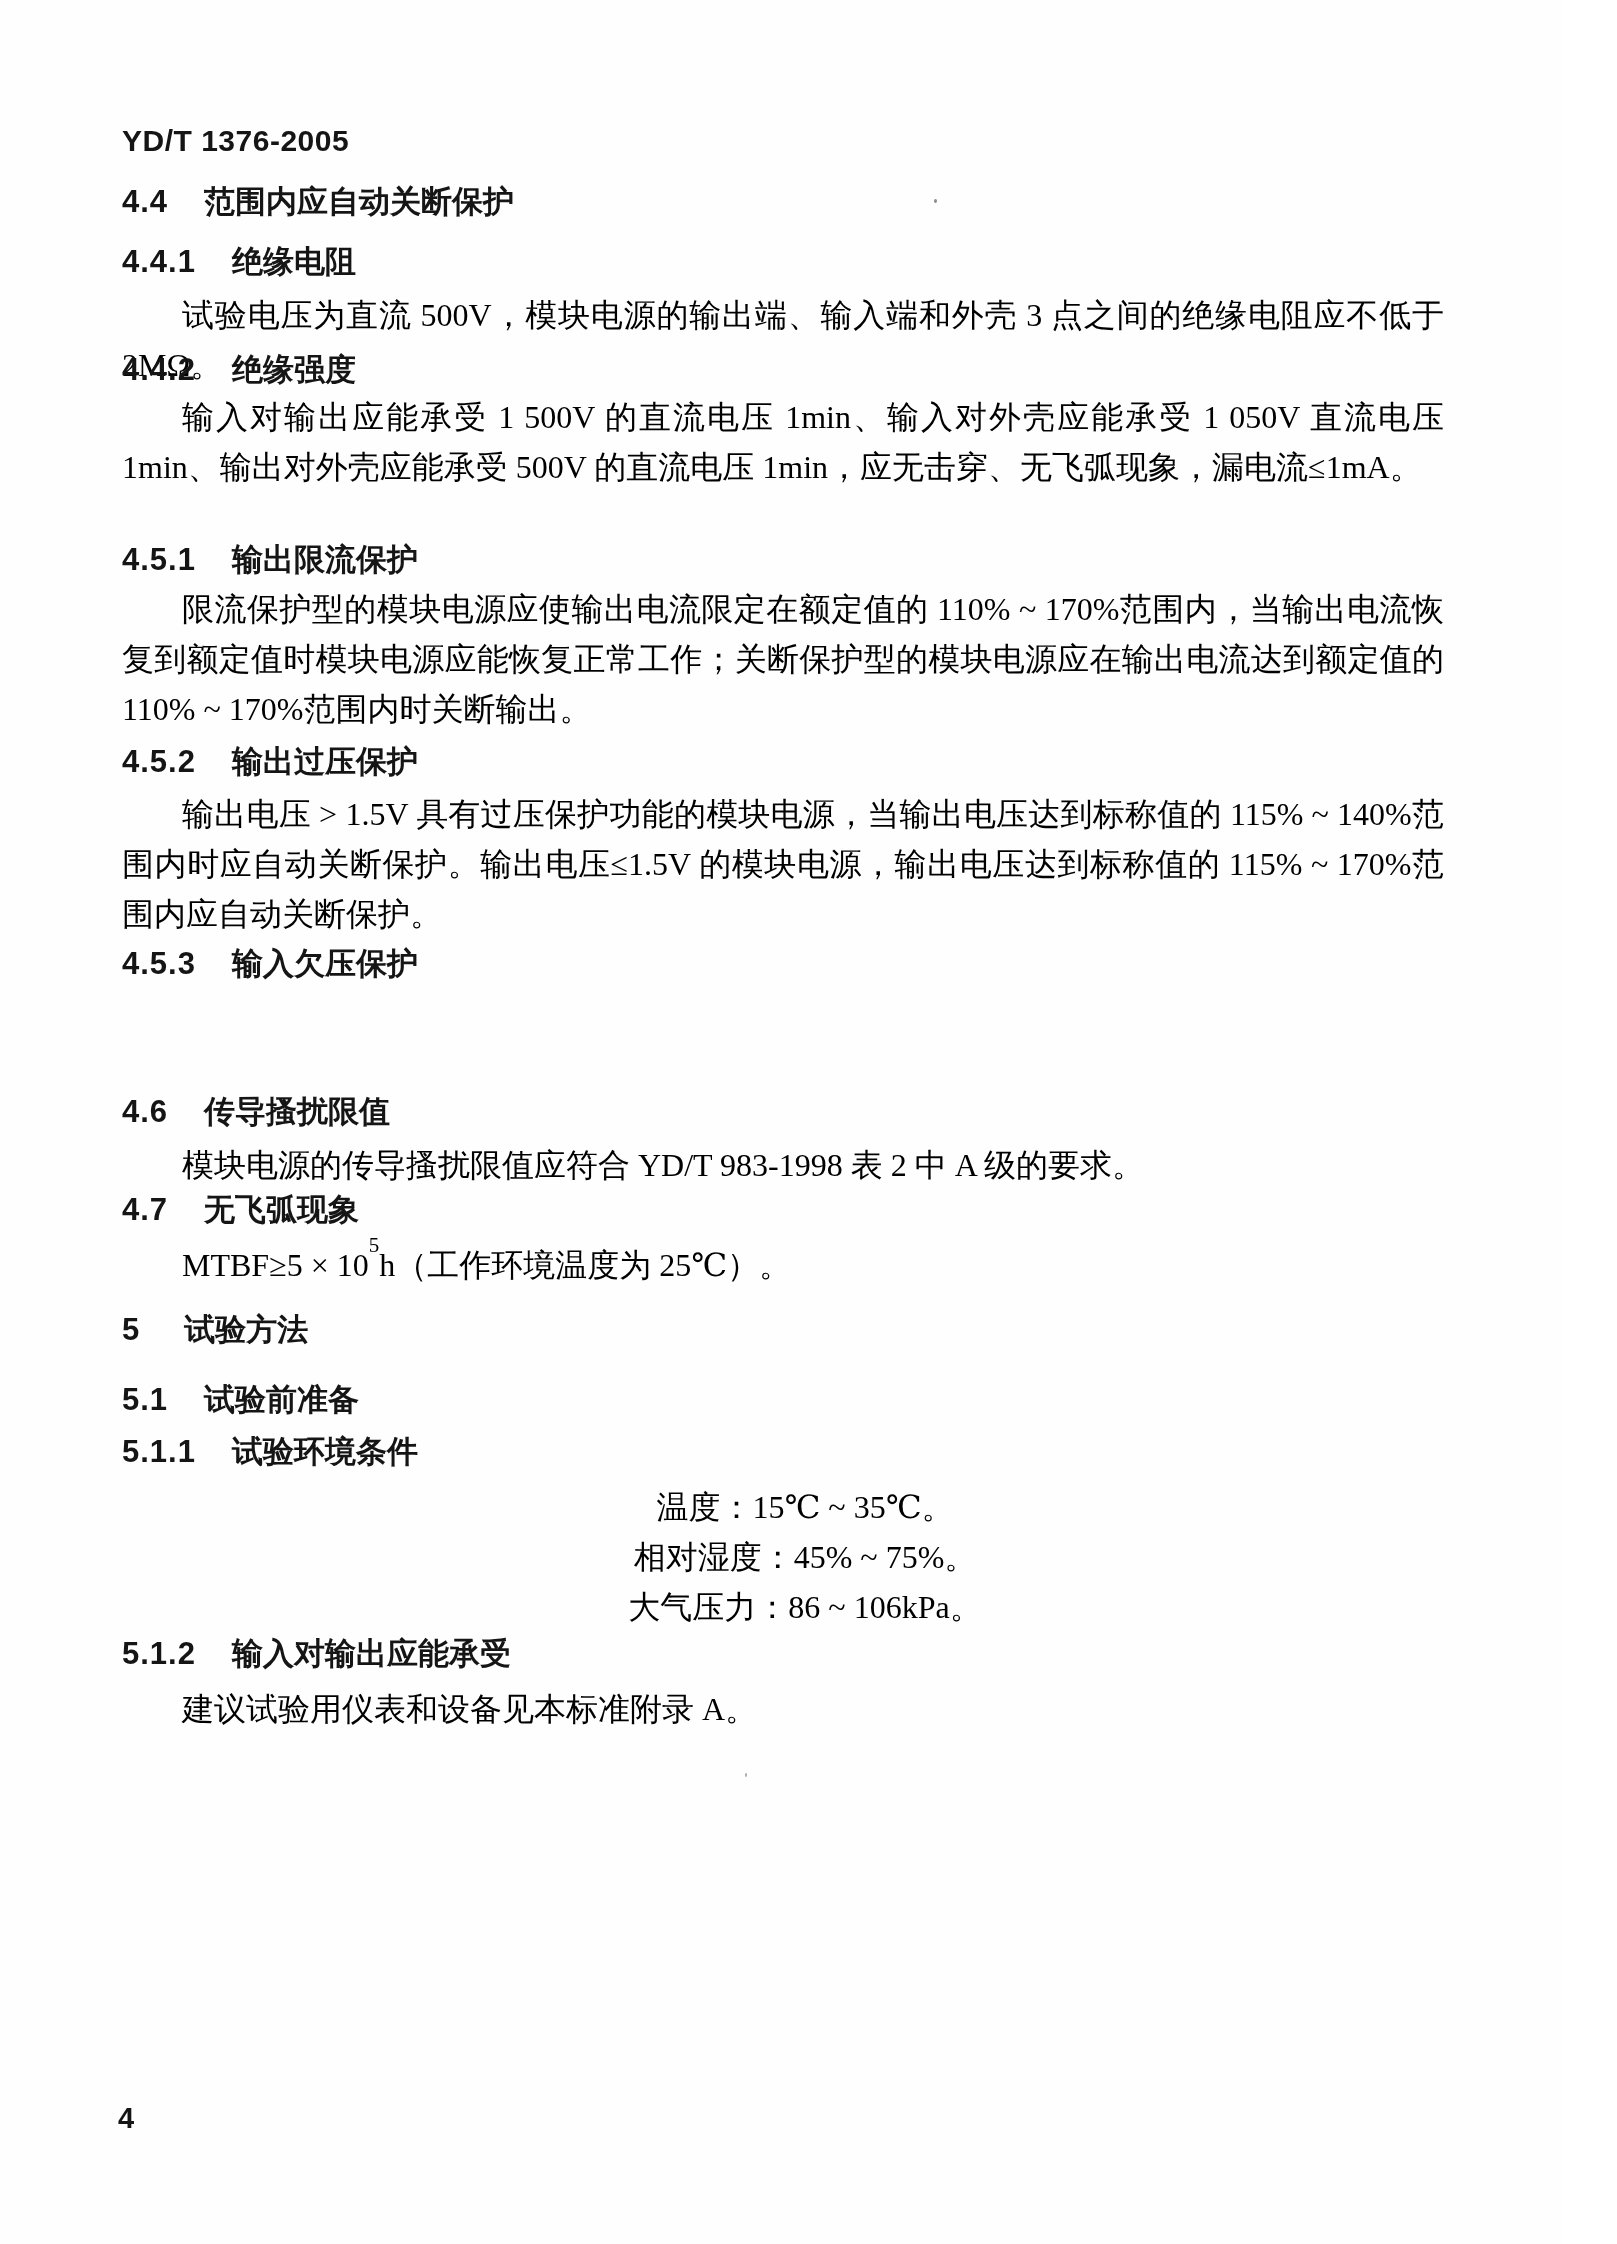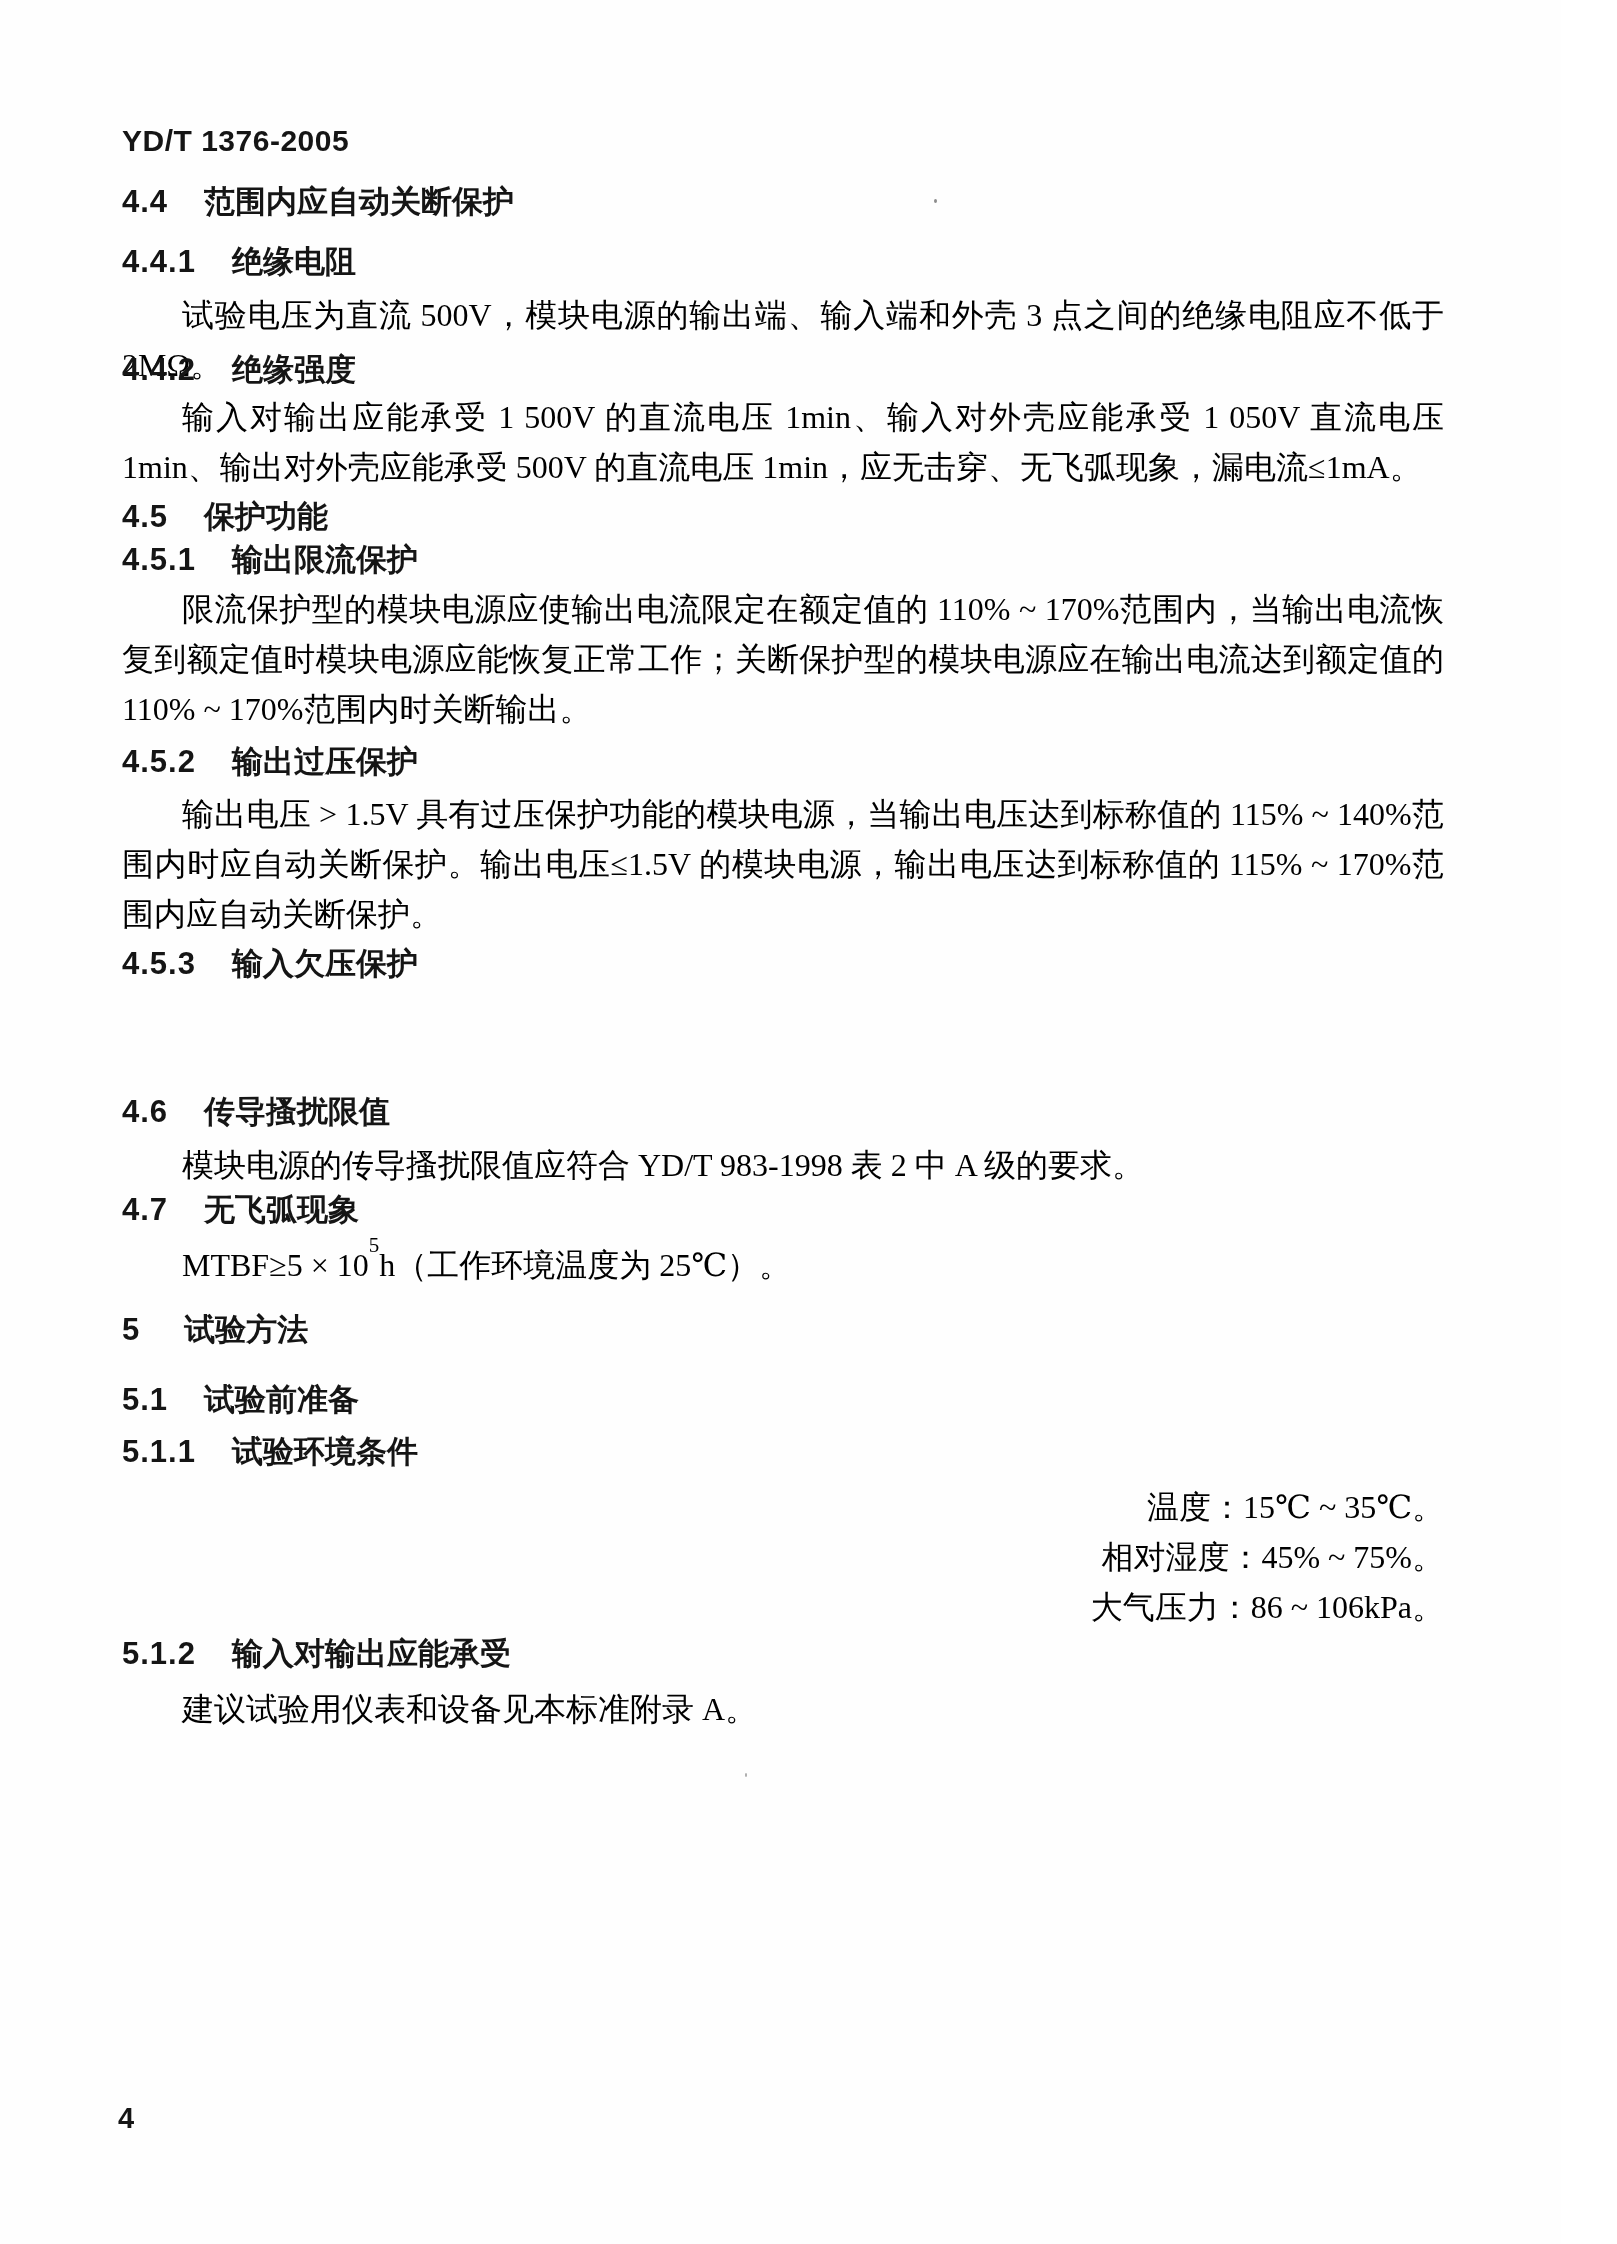--- a/index.html
+++ b/index.html
@@ -29,21 +29,21 @@
   .h .hnum { display: inline-block; margin-right: 36px; letter-spacing: 1px; }
   .h.chapter .hnum { margin-right: 44px; }
   .p {
     font-family: "Liberation Serif", "DejaVu Serif", serif;
     font-size: 32px;
     line-height: 50px;
     text-align: justify;
     color: #000000;
   }
   .ind  { text-indent: 60px; }
-  .ind2 { text-indent: 44px; text-align: right; }
+  .ind2 { text-indent: 44px; text-align: center; }
   .single { text-align: left; }
   .sup {
     font-size: 21px;
     position: relative;
     top: -12px;
     line-height: 0;
   }
   .page-number {
     position: absolute;
     left: 118px;
@@ -76,23 +76,20 @@
   </h3>
 
   <p class="blk p ind" style="top:290px">试验电压为直流 500V，模块电源的输出端、输入端和外壳 3 点之间的绝缘电阻应不低于 2MΩ。</p>
 
   <h3 class="blk h" style="top:350px">
     <span class="hnum">4.4.2</span><span>绝缘强度</span>
   </h3>
 
   <p class="blk p ind" style="top:392px">输入对输出应能承受 1 500V 的直流电压 1min、输入对外壳应能承受 1 050V 直流电压 1min、输出对外壳应能承受 500V 的直流电压 1min，应无击穿、无飞弧现象，漏电流≤1mA。</p>
 
-  <h2 class="blk h" style="top:497px">
-    <span class="hnum">4.5</span><span>保护功能</span>
-  </h2>
 
   <h3 class="blk h" style="top:540px">
     <span class="hnum">4.5.1</span><span>输出限流保护</span>
   </h3>
 
   <p class="blk p ind" style="top:584px">限流保护型的模块电源应使输出电流限定在额定值的 110% ~ 170%范围内，当输出电流恢复到额定值时模块电源应能恢复正常工作；关断保护型的模块电源应在输出电流达到额定值的 110% ~ 170%范围内时关断输出。</p>
 
   <h3 class="blk h" style="top:742px">
     <span class="hnum">4.5.2</span><span>输出过压保护</span>
   </h3>

